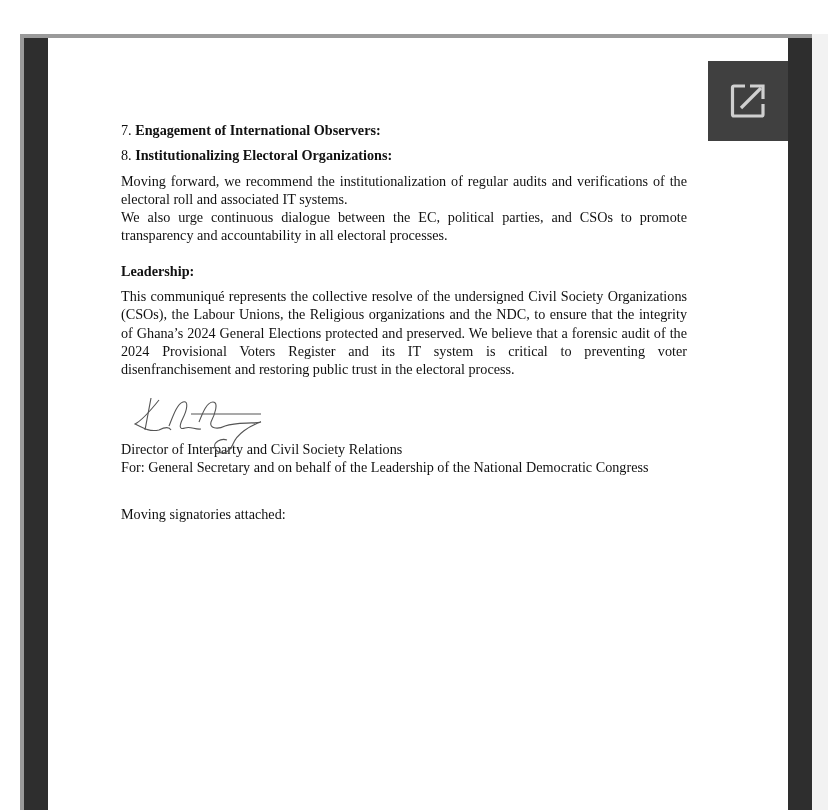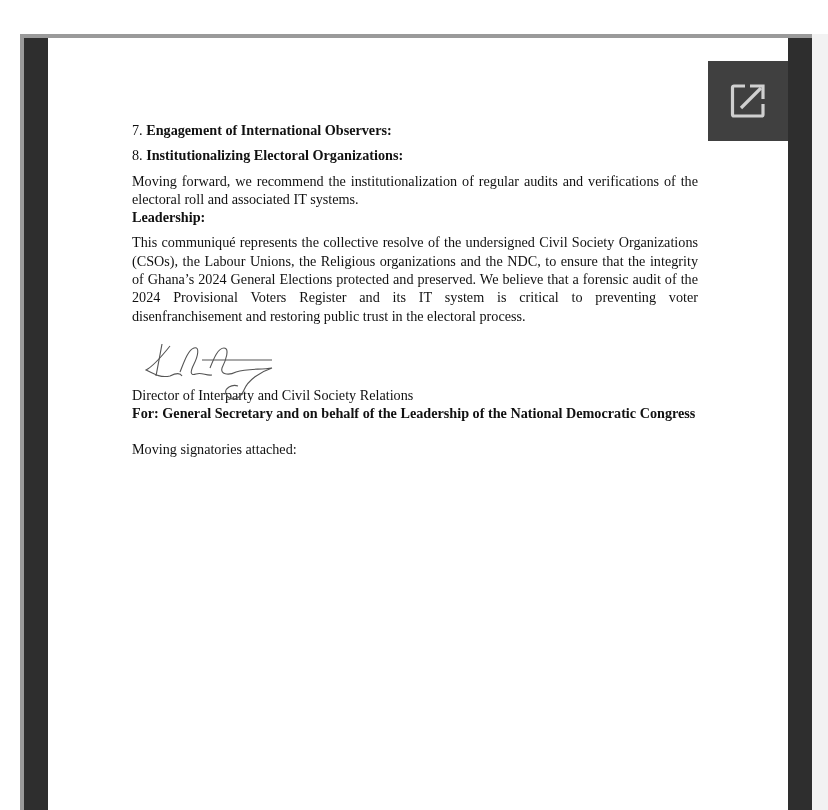--- a/index.html
+++ b/index.html
@@ -59,21 +59,21 @@
       height: 80px;
       background: #404040;
       display: flex;
       align-items: center;
       justify-content: center;
       cursor: pointer;
     }
     .popout-button svg { display: block; }
     .content {
       position: absolute;
-      left: 132px;
+      left: 121px;
       top: 121px;
       width: 566px;
       color: #111;
       font-size: 14.2px;
       line-height: 18.3px;
     }
     .content p { margin: 0; text-align: justify; }
     .heading { margin-bottom: 7px !important; }
     .heading b { font-weight: bold; }
     .para { margin-bottom: 17px !important; }
@@ -108,33 +108,34 @@
   <p class="heading">
     <span>7.</span>
     <b>Engagement of International Observers:</b>
   </p>
 
   <p class="heading">
     <span>8.</span>
     <b>Institutionalizing Electoral Organizations:</b>
   </p>
   <p class="para-tight">Moving forward, we recommend the institutionalization of regular audits and verifications of the electoral roll and associated IT systems.</p>
+  <p class="para">We also urge continuous dialogue between the EC, political parties, and CSOs to promote transparency and accountability in all electoral processes.</p>
 
   <p class="heading">
     <b>Leadership:</b>
   </p>
   <p class="para">This communiqué represents the collective resolve of the undersigned Civil Society Organizations (CSOs), the Labour Unions, the Religious organizations and the NDC, to ensure that the integrity of Ghana’s 2024 General Elections protected and preserved. We believe that a forensic audit of the 2024 Provisional Voters Register and its IT system is critical to preventing voter disenfranchisement and restoring public trust in the electoral process.</p>
 
   <div class="sig-block">
     <svg width="150" height="64" viewBox="0 0 150 64">
       <path d="M22 2 L16 34" stroke="#555" stroke-width="1.1" fill="none"></path>
       <path d="M30 4 C22 14 14 24 6 28 C14 32 20 36 30 34 C34 32 40 30 42 34" stroke="#555" stroke-width="1.1" fill="none"></path>
       <path d="M40 30 C44 20 48 8 54 6 C60 4 58 14 54 22 C50 30 50 34 56 32 C62 30 66 34 72 33" stroke="#555" stroke-width="1.1" fill="none"></path>
       <path d="M70 26 C74 16 78 6 84 6 C90 6 86 18 82 26 C80 32 88 34 96 30" stroke="#555" stroke-width="1.1" fill="none"></path>
       <path d="M62 18 L132 18" stroke="#555" stroke-width="1.1" fill="none"></path>
       <path d="M96 30 C108 26 120 28 132 26 C120 30 108 38 104 48 C100 58 90 60 86 52 C84 46 92 42 98 44" stroke="#555" stroke-width="1.1" fill="none"></path>
     </svg>
   </div>
   <p class="sig-line last-line">Director of Interparty and Civil Society Relations</p>
-  <p class="sig-line" style="margin-bottom:17px;font-weight:bold;">For: General Secretary and on behalf of the Leadership of the National Democratic Congress</p>
+  <p class="sig-line" style="margin-bottom:29px;">For: General Secretary and on behalf of the Leadership of the National Democratic Congress</p>
 
   <p class="sig-line last-line">Moving signatories attached:</p>
 </div>
 
 </body></html>

